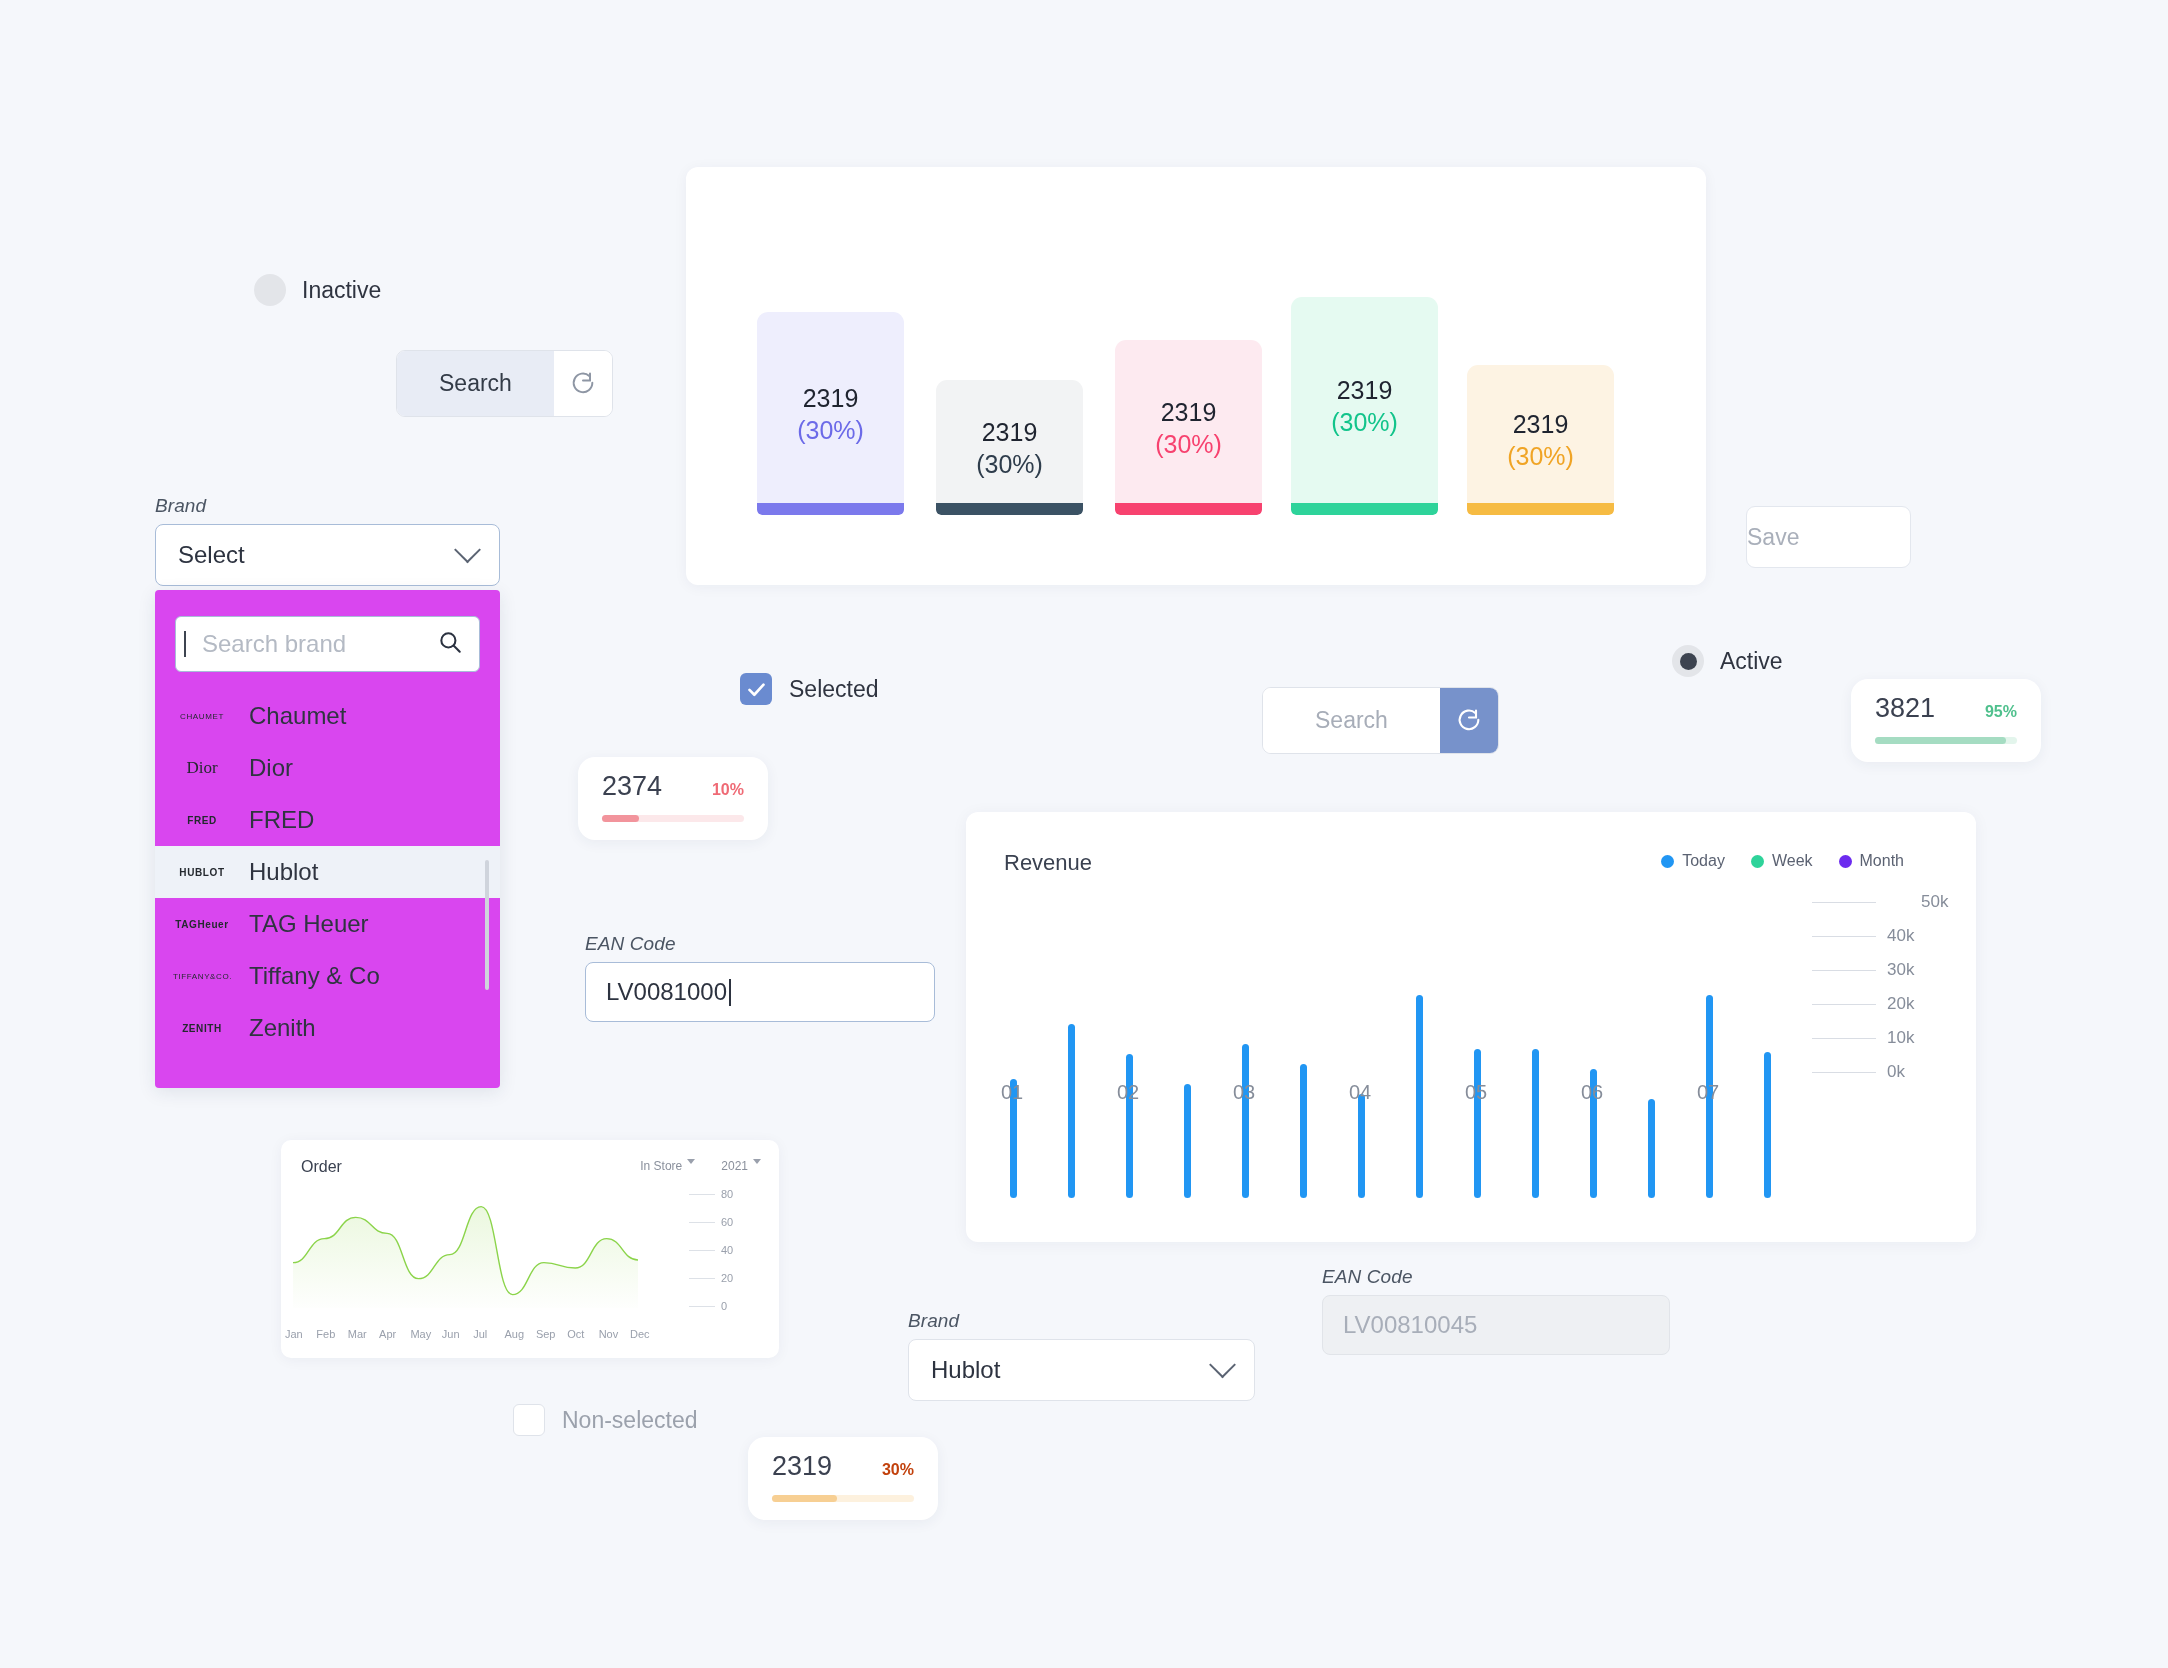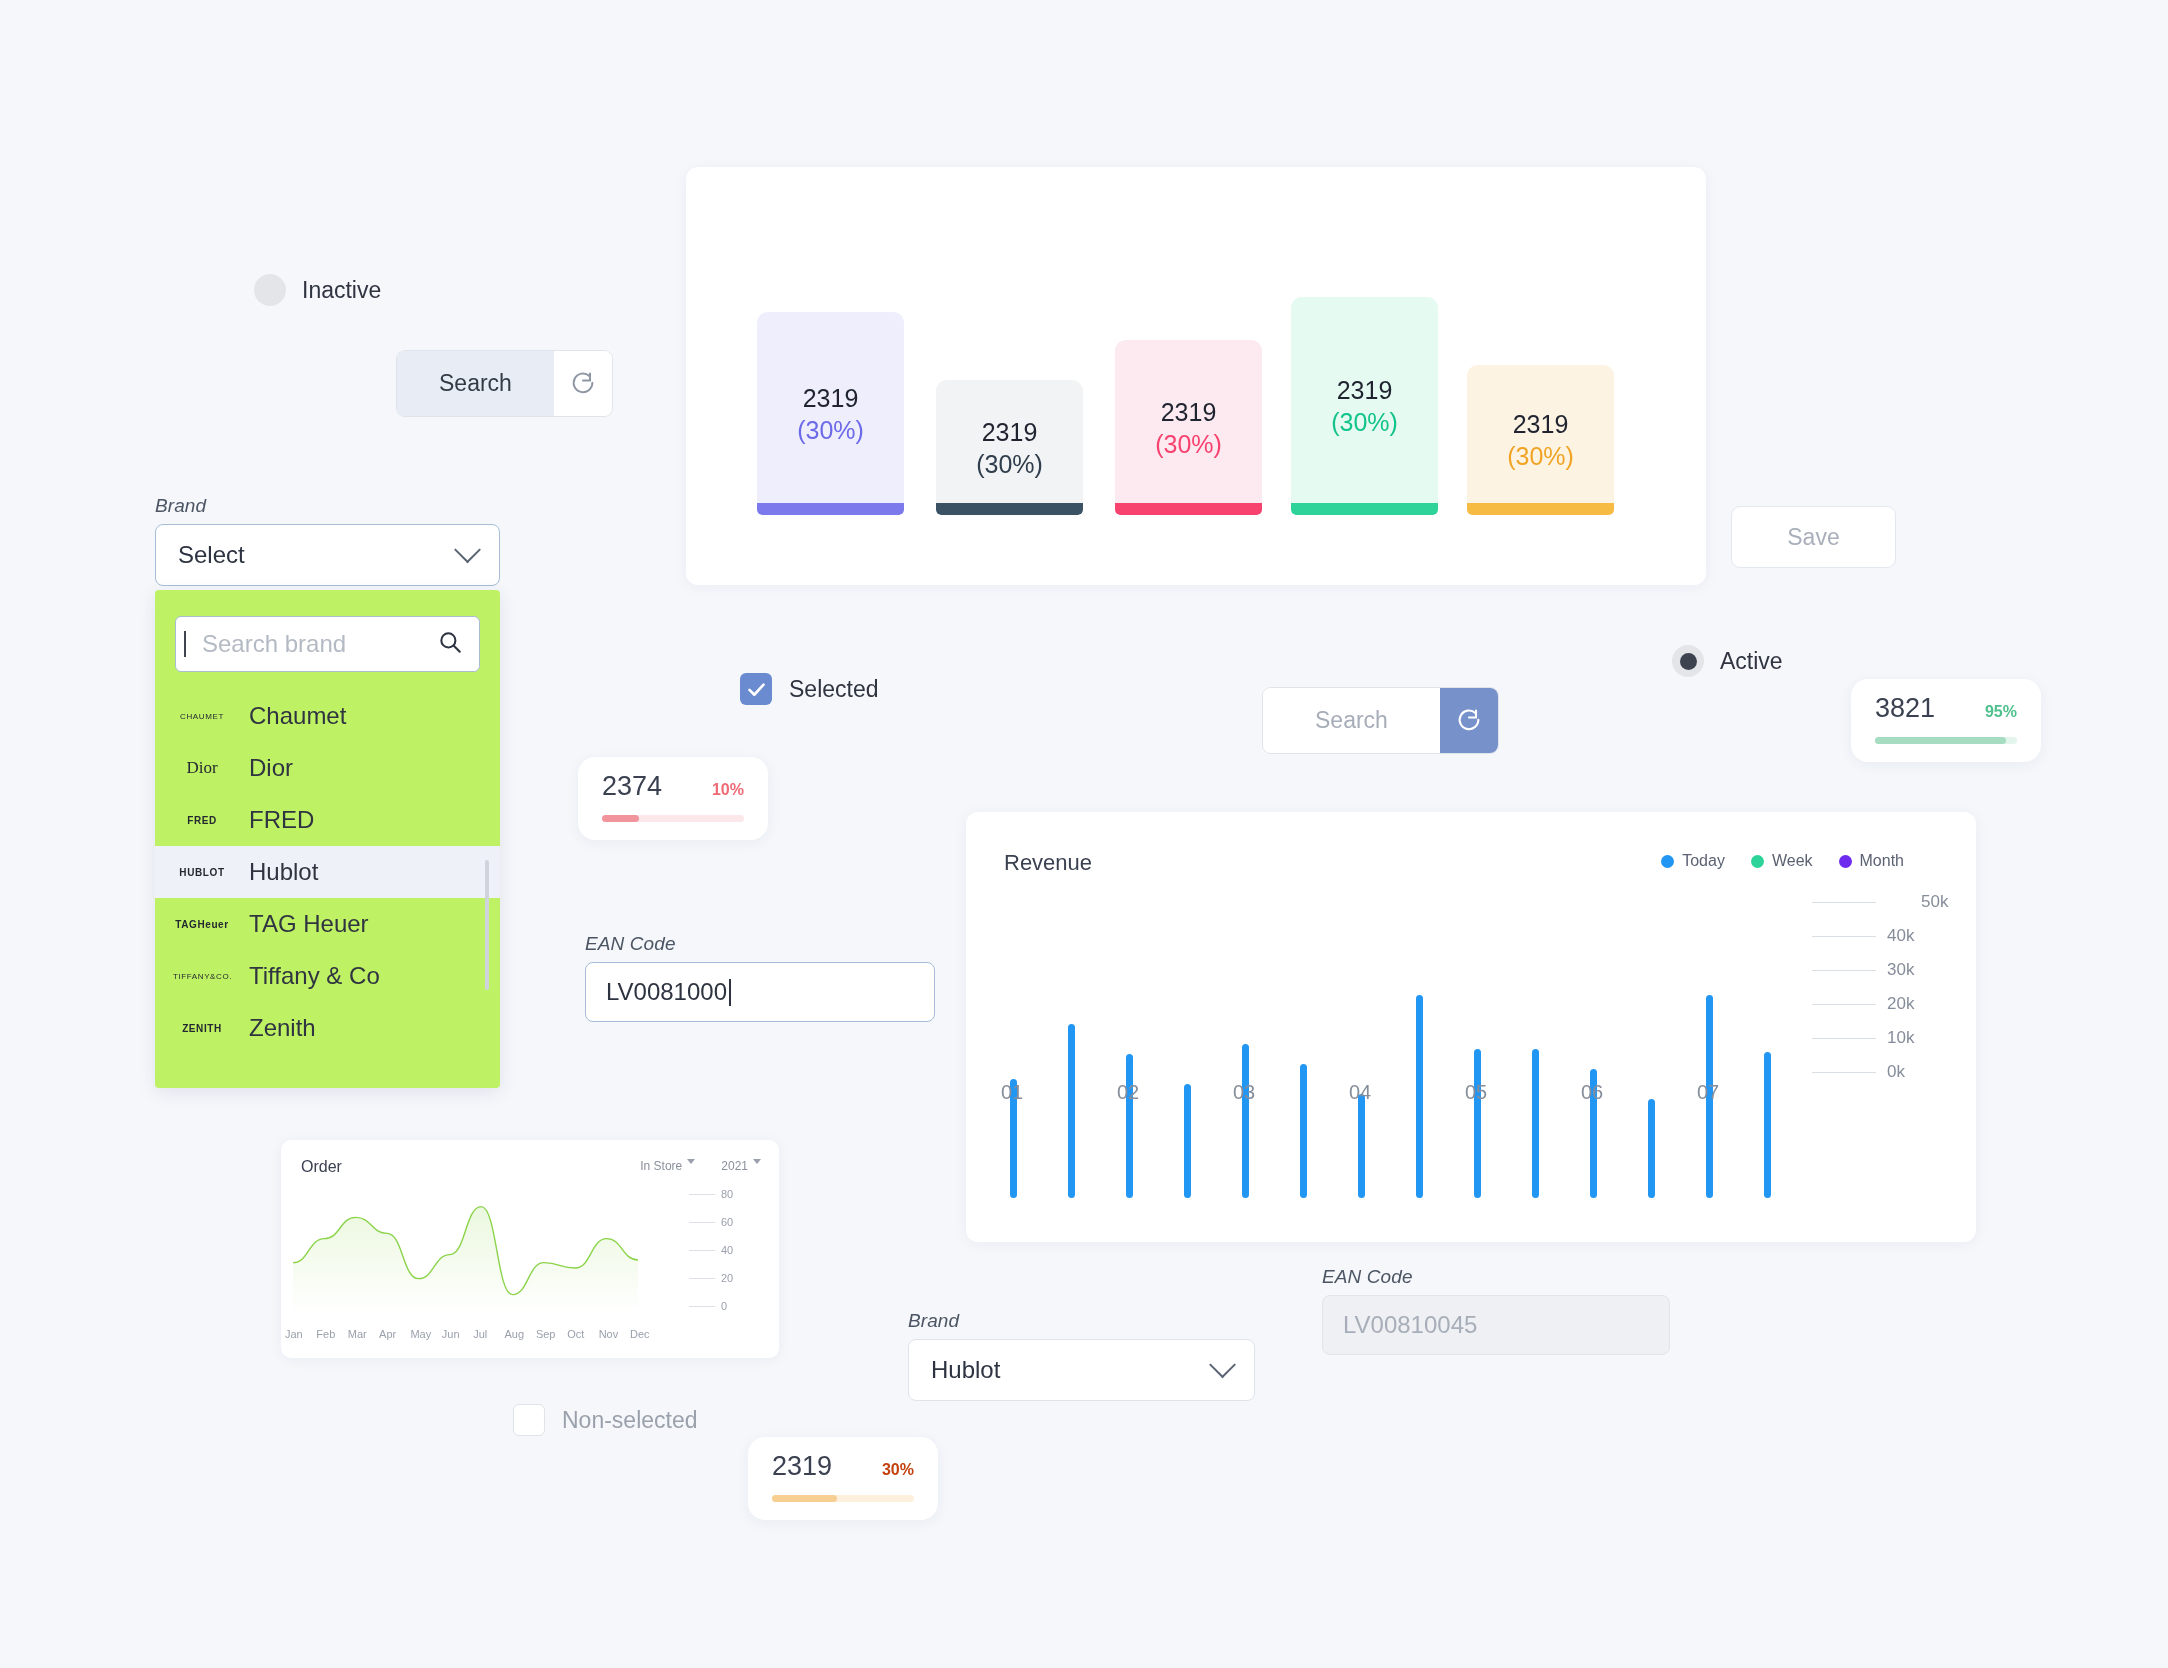--- a/index.html
+++ b/index.html
@@ -53,36 +53,36 @@
   .bar-col { position: absolute; border-radius: 11px 11px 5px 5px; overflow: hidden;
     display: flex; flex-direction: column; align-items: center; justify-content: center; }
   .bar-num { font-size: 25px; color: #1f2430; line-height: 1.28; }
   .bar-pct { font-size: 25px; line-height: 1.28; }
   .bar-foot { position: absolute; left: 0; right: 0; bottom: 0; height: 12px; border-radius: 0 0 5px 5px; }
 
   
   .save-btn {
     background: #fff; border: 1px solid #e3e7ee; border-radius: 9px;
     font-size: 23px; color: #a9afba;
-    display: flex; align-items: center; justify-content: center;
+    display: flex; align-items: center;  margin-left: 15px;
   }
 
   
   .sel-box {
     background: #fff; border: 1px solid #a8bcd8; border-radius: 8px;
     display: flex; align-items: center; justify-content: space-between;
     padding: 0 22px; font-size: 24px; color: #2d3340;
   }
   .sel-box.plain { border-color: #dfe3ea; }
   .chev { width: 19px; height: 19px; border-right: 2.4px solid #5a6372; border-bottom: 2.4px solid #5a6372;
           transform: rotate(45deg) translate(-4px,-4px); }
 
   
   .dd-panel {
-    background: #bef264; border-radius: 4px;
+    background: #d946ef; border-radius: 4px;
     box-shadow: 0 4px 18px rgba(30,45,80,.10);
     overflow: hidden;
   }
   .dd-search {
     border: 1px solid #a8bcd8; border-radius: 6px;
     display: flex; align-items: center; justify-content: space-between;
     padding: 0 16px 0 0; height: 56px; background: #fff;
   }
   .dd-search .ph { font-size: 24px; color: #b4bac4; padding-left: 16px;
                    border-left: 2px solid #3d4450; margin-left: 8px; line-height: 26px; }

